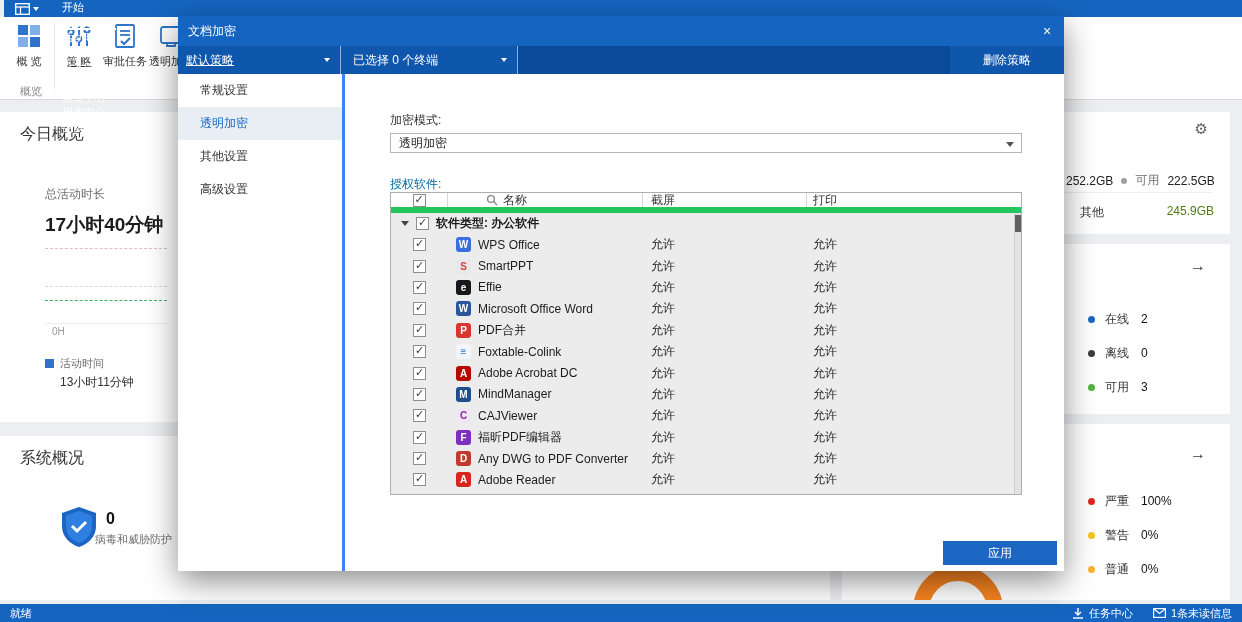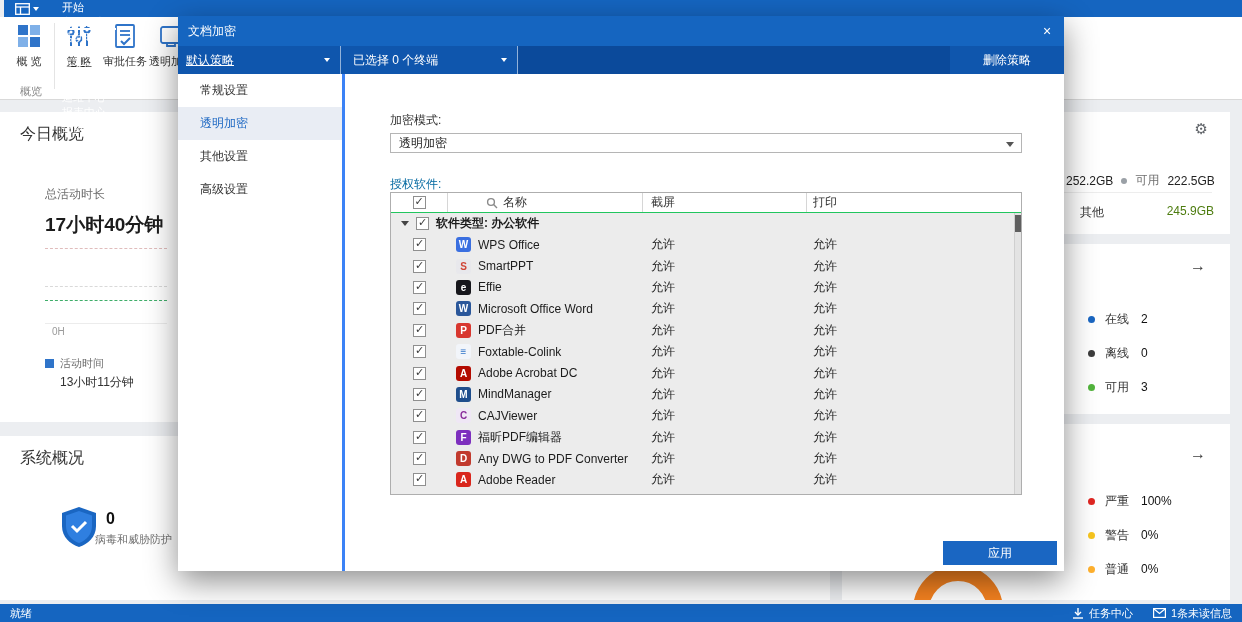--- a/index.html
+++ b/index.html
@@ -82,21 +82,21 @@
   .side-item { height:33px; line-height:33px; padding-left:22px; color:#333; cursor:pointer; }
   .side-item.active { background:#e9edf4; color:var(--accent,#1a66c2); }
   #dlg-content { position:absolute; left:168px; top:0; right:0; bottom:0; }
 
   #mode-label { position:absolute; left:44px; top:38px; color:#333; }
   #mode-select { position:absolute; left:44px; top:59px; width:632px; height:20px; border:1px solid #b5b5b5; background:#fff; line-height:18px; padding:0 20px 0 8px; cursor:pointer; }
   #mode-select .sel-caret { position:absolute; right:7px; top:8px; width:0; height:0; border-left:4px solid transparent; border-right:4px solid transparent; border-top:5px solid #555; }
   #software-label { position:absolute; left:44px; top:102px; color:#0369a1; }
 
   #tbl { position:absolute; left:44px; top:118px; width:632px; height:303px; border:1px solid #aeaeae; background:#ececec; overflow:hidden; }
-  #thead { height:20px; background:#fff; border-bottom:1px solid #22c55e; display:flex; }
+  #thead { height:20px; background:#fff; border-bottom:6px solid #22c55e; display:flex; }
   .th { display:flex; align-items:center; border-right:1px solid #d6d6d6; color:#333; }
   .th0 { width:57px; justify-content:center; }
   .th1 { width:195px; padding-left:38px; gap:5px; }
   .th2 { width:164px; padding-left:8px; }
   .th3 { flex:1; padding-left:6px; border-right:none; }
   .cb { width:13px; height:13px; background:#fff; border:1px solid #8f8f8f; position:relative; display:inline-block; cursor:pointer; flex:none; }
   .cb.checked::after { content:"\2713"; position:absolute; left:1px; top:-2px; font-size:11px; color:#3a3a3a; }
   #grow { height:21px; display:flex; align-items:center; gap:7px; padding-left:10px; font-weight:bold; color:#1c1c1c; }
   .expander { width:0; height:0; border-left:4px solid transparent; border-right:4px solid transparent; border-top:5px solid #444; cursor:pointer; }
   .trow { height:21.4px; display:flex; align-items:center; cursor:default; }

